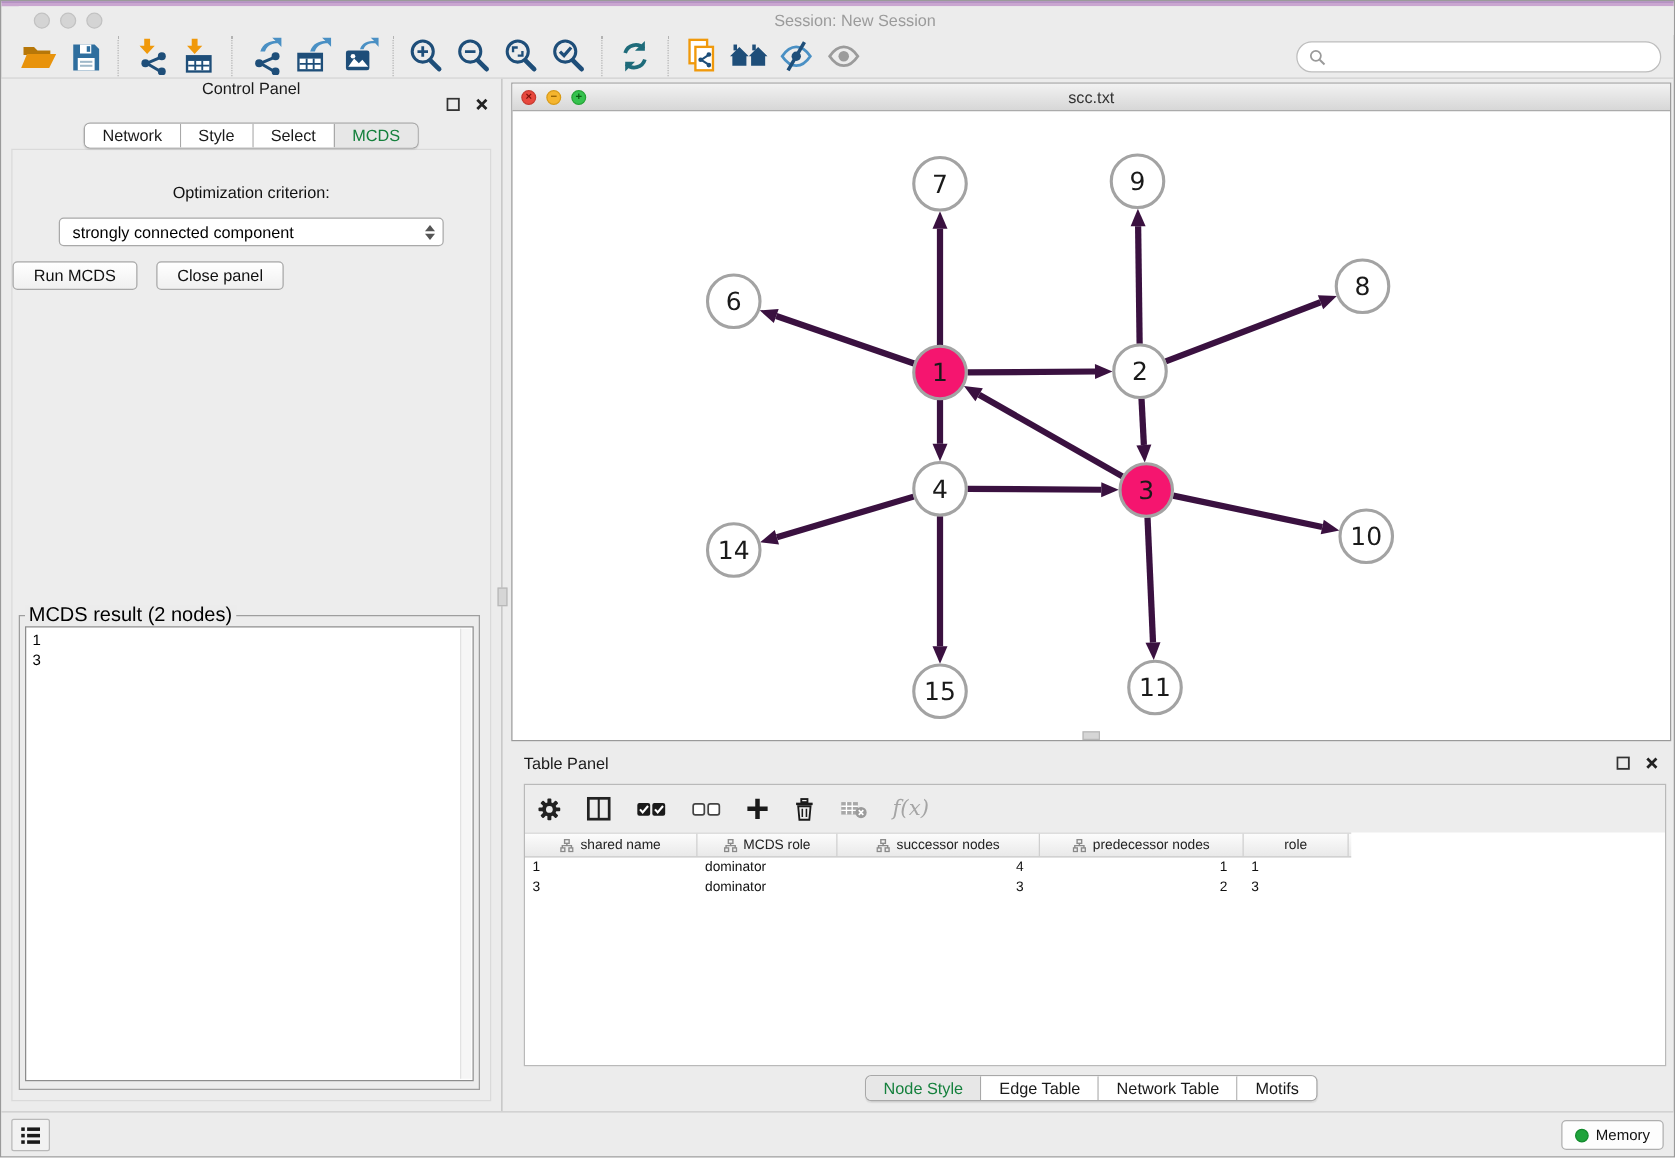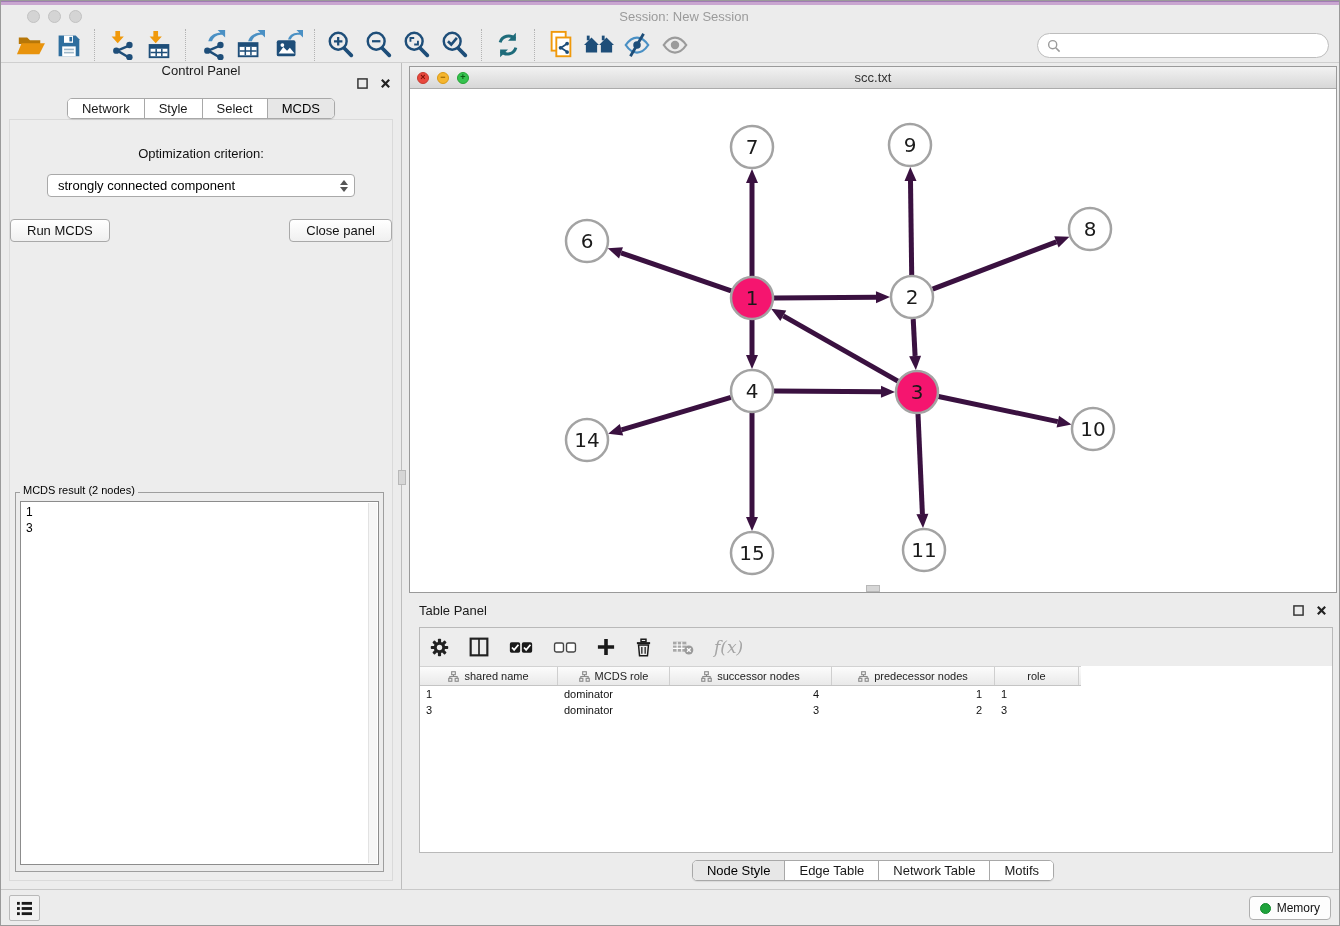--- a/index.html
+++ b/index.html
@@ -33,36 +33,36 @@
   .panel-title { font-size:13px; color:#1a1a1a; }
   .panel-hicons { margin-left:auto; display:flex; gap:12px; align-items:center; }
   .cp-content { position:absolute; left:8px; right:8px; top:56px; bottom:8px;
                 border:1px solid #DADADA; background:#EDEDED; }
   .cp-tabs { position:absolute; left:0; width:100%; top:35px; display:flex; justify-content:center; z-index:2; }
   .seg { display:inline-flex; border:1px solid #A8A8A8; border-radius:5px; overflow:hidden; background:#fff;
          box-shadow:0 1px 1px rgba(0,0,0,.08); }
   .seg .tab { padding:2px 14px; font-size:13px; color:#1a1a1a; background:#fff;
               border-right:1px solid #A8A8A8; cursor:default; white-space:nowrap; }
   .seg .tab:last-child { border-right:none; }
-  .seg .tab.selected { background:#E7E7E7; color:#000000; }
+  .seg .tab.selected { background:#E7E7E7; color:#15803d; }
   .opt-label { text-align:center; margin-top:26px; font-size:13px; color:#111; }
   .dropdown { width:308px; height:23px; margin:13px auto 0; border:1px solid #A9A9A9; border-radius:4px;
               background:#fff; display:flex; align-items:center; padding:0 6px 0 10px; font-size:13px; }
   .dd-value { flex:1; }
   .spinner { display:flex; flex-direction:column; gap:2px; align-items:center; }
   .spinner i { width:0; height:0; border-left:4px solid transparent; border-right:4px solid transparent; }
   .spinner .up { border-bottom:5px solid #555; }
   .spinner .dn { border-top:5px solid #555; }
-  .btn-row { display:flex; justify-content:space-between; gap:15px; margin-top:22px; }
+  .btn-row { display:flex; justify-content:flex-start; gap:15px; margin-top:12px; }
   .push-btn { height:23px; padding:0 16px; font-size:13px; color:#111;
               border:1px solid #A9A9A9; border-radius:4px;
               background:linear-gradient(#FFFFFF,#F0F0F0); }
   .result-fieldset { position:absolute; left:5px; right:8px; top:372px; bottom:8px;
                      border:1px solid #9E9E9E; background:#ECECEC; }
-  .result-legend { position:absolute; top:-9px; left:4px; background:#ECECEC; padding:0 3px; font-size:11px; }
+  .result-legend { position:absolute; top:-9px; left:4px; background:#ECECEC; padding:0 3px; font-size:16px; }
   .result-area { position:absolute; left:4px; right:4px; top:8px; bottom:6px; background:#fff;
                  border:1px solid #8C8C8C; font-size:12px; line-height:16px; padding:2px 5px;
                  white-space:pre; overflow:hidden; }
   .result-scroll { position:absolute; right:1px; top:1px; bottom:1px; width:9px;
                    background:#F6F6F6; border-left:1px solid #E2E2E2; }
 
   
   .net-window { position:absolute; left:408px; top:65px; width:928px; height:527px;
                 border:1px solid #9A9A9A; background:#fff; }
   .net-titlebar { position:relative; height:22px; background:linear-gradient(#F2F2F2,#D7D7D7);

